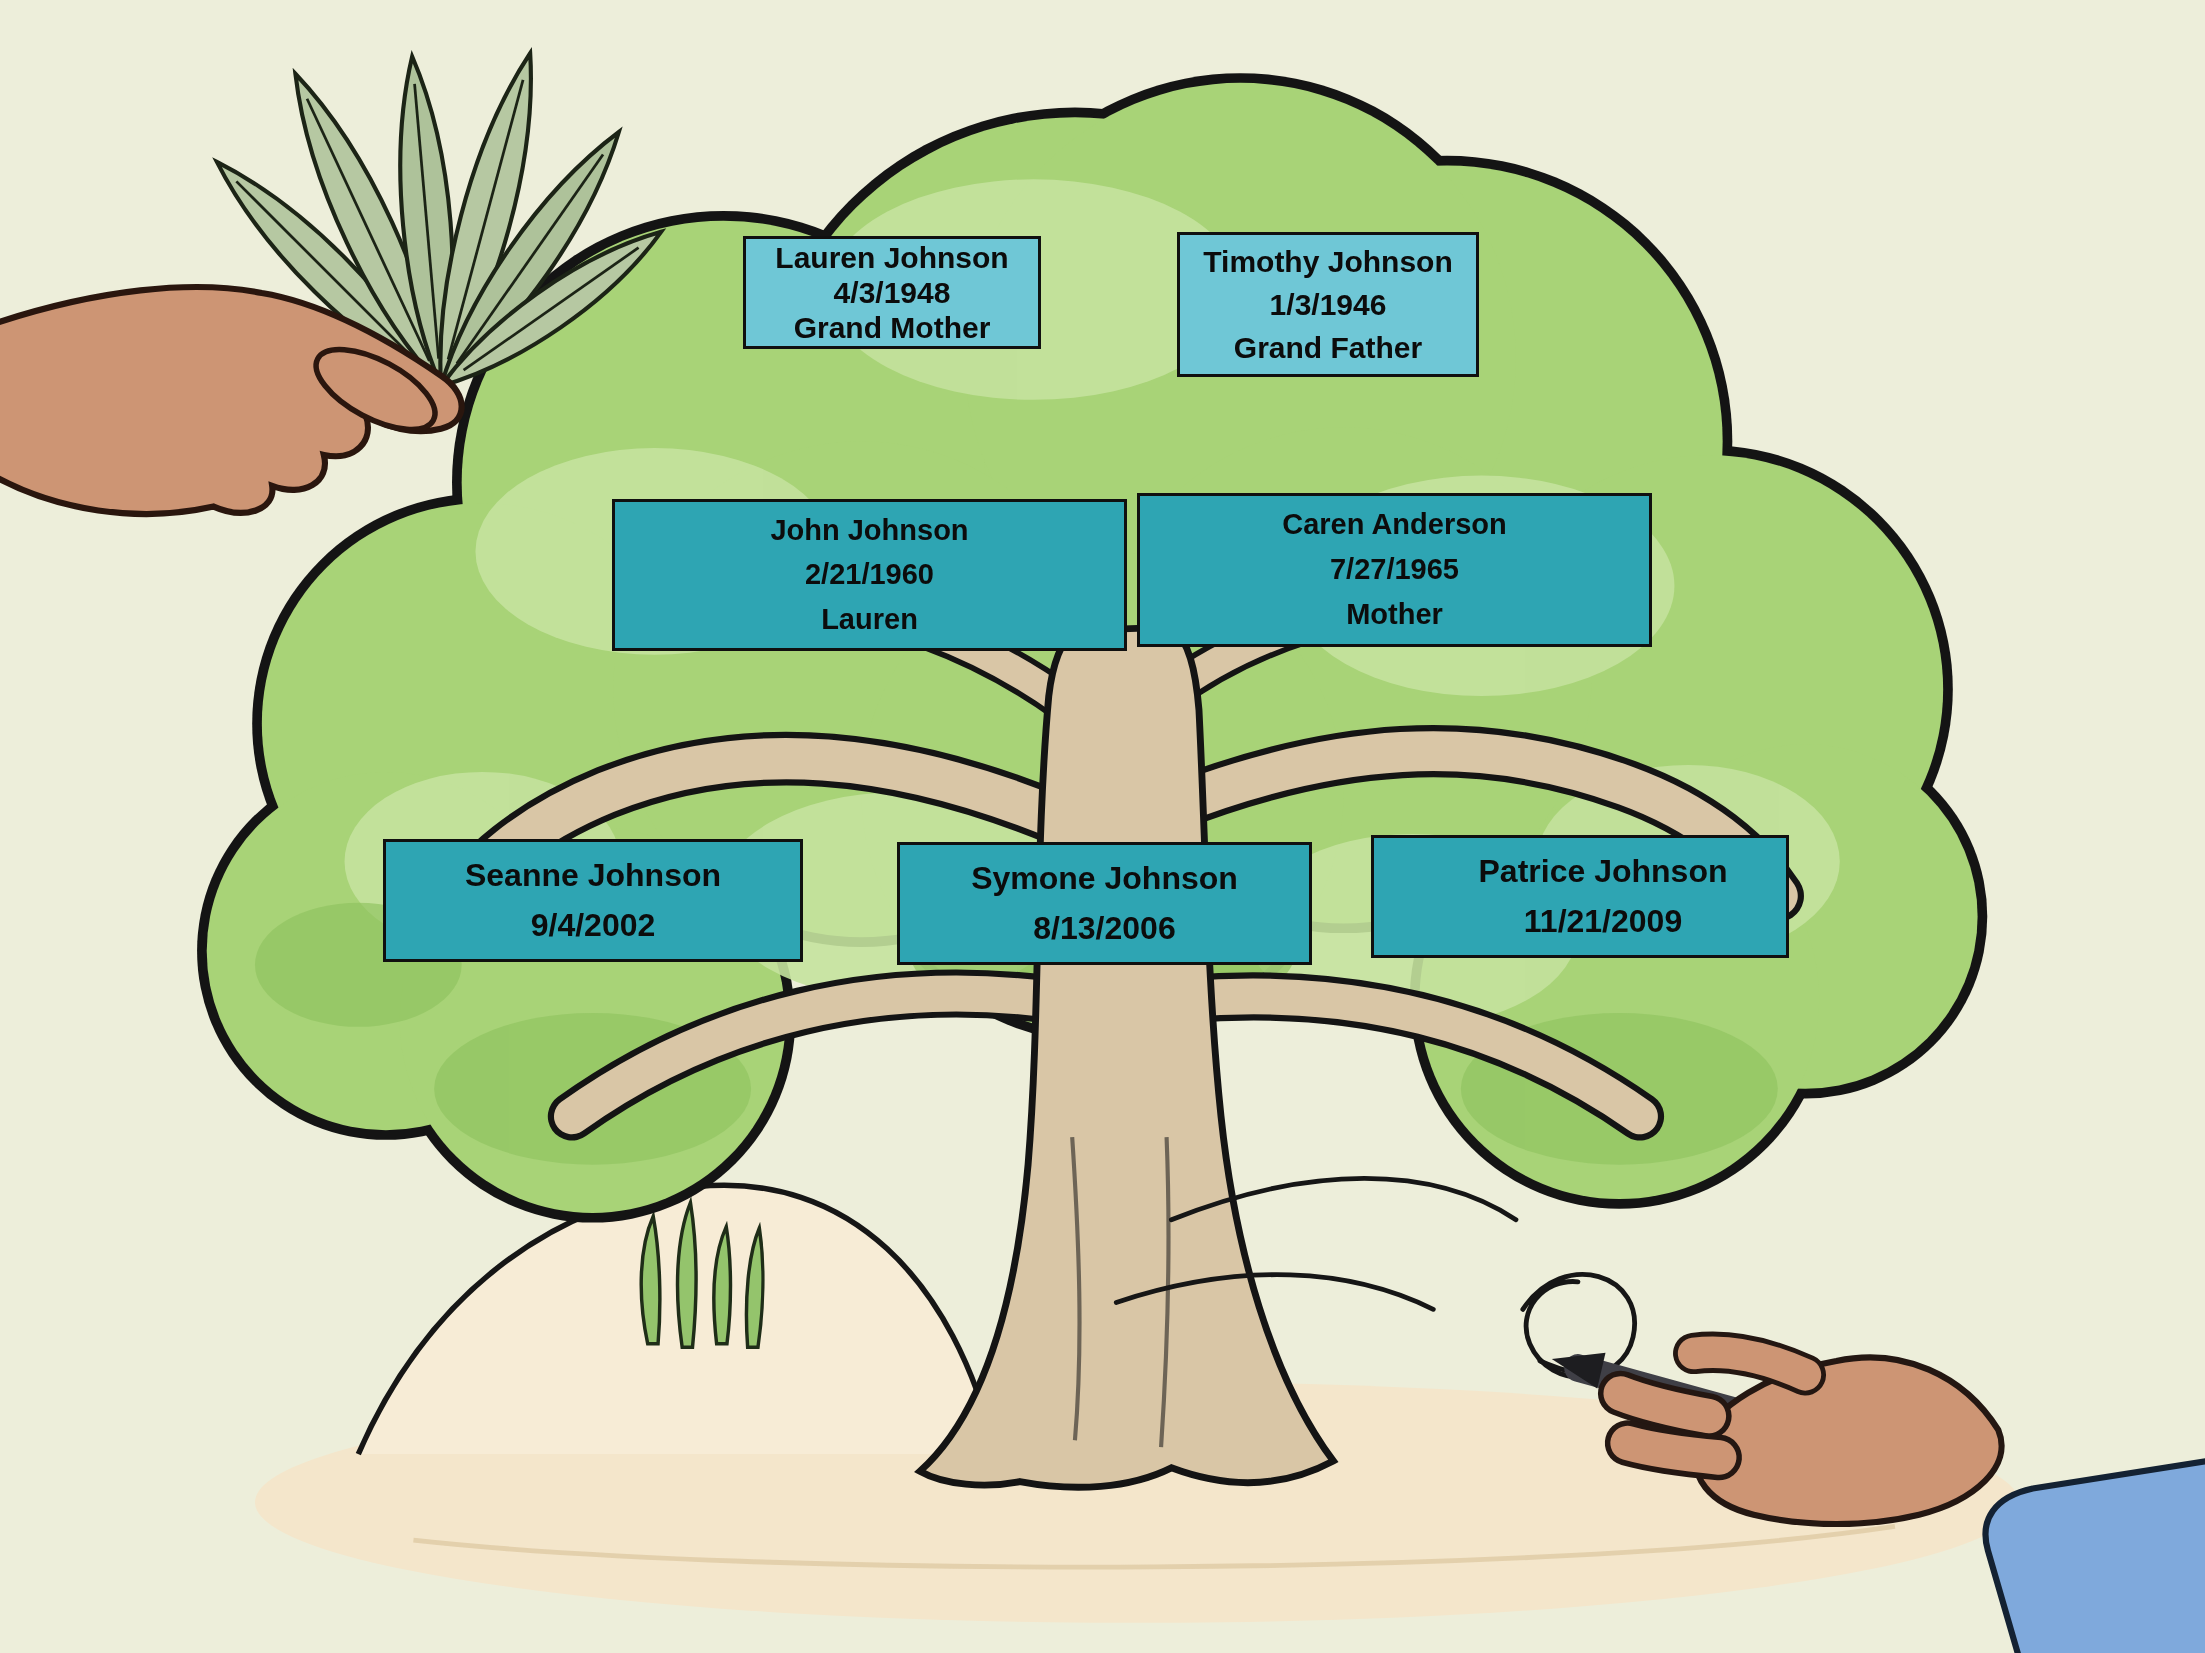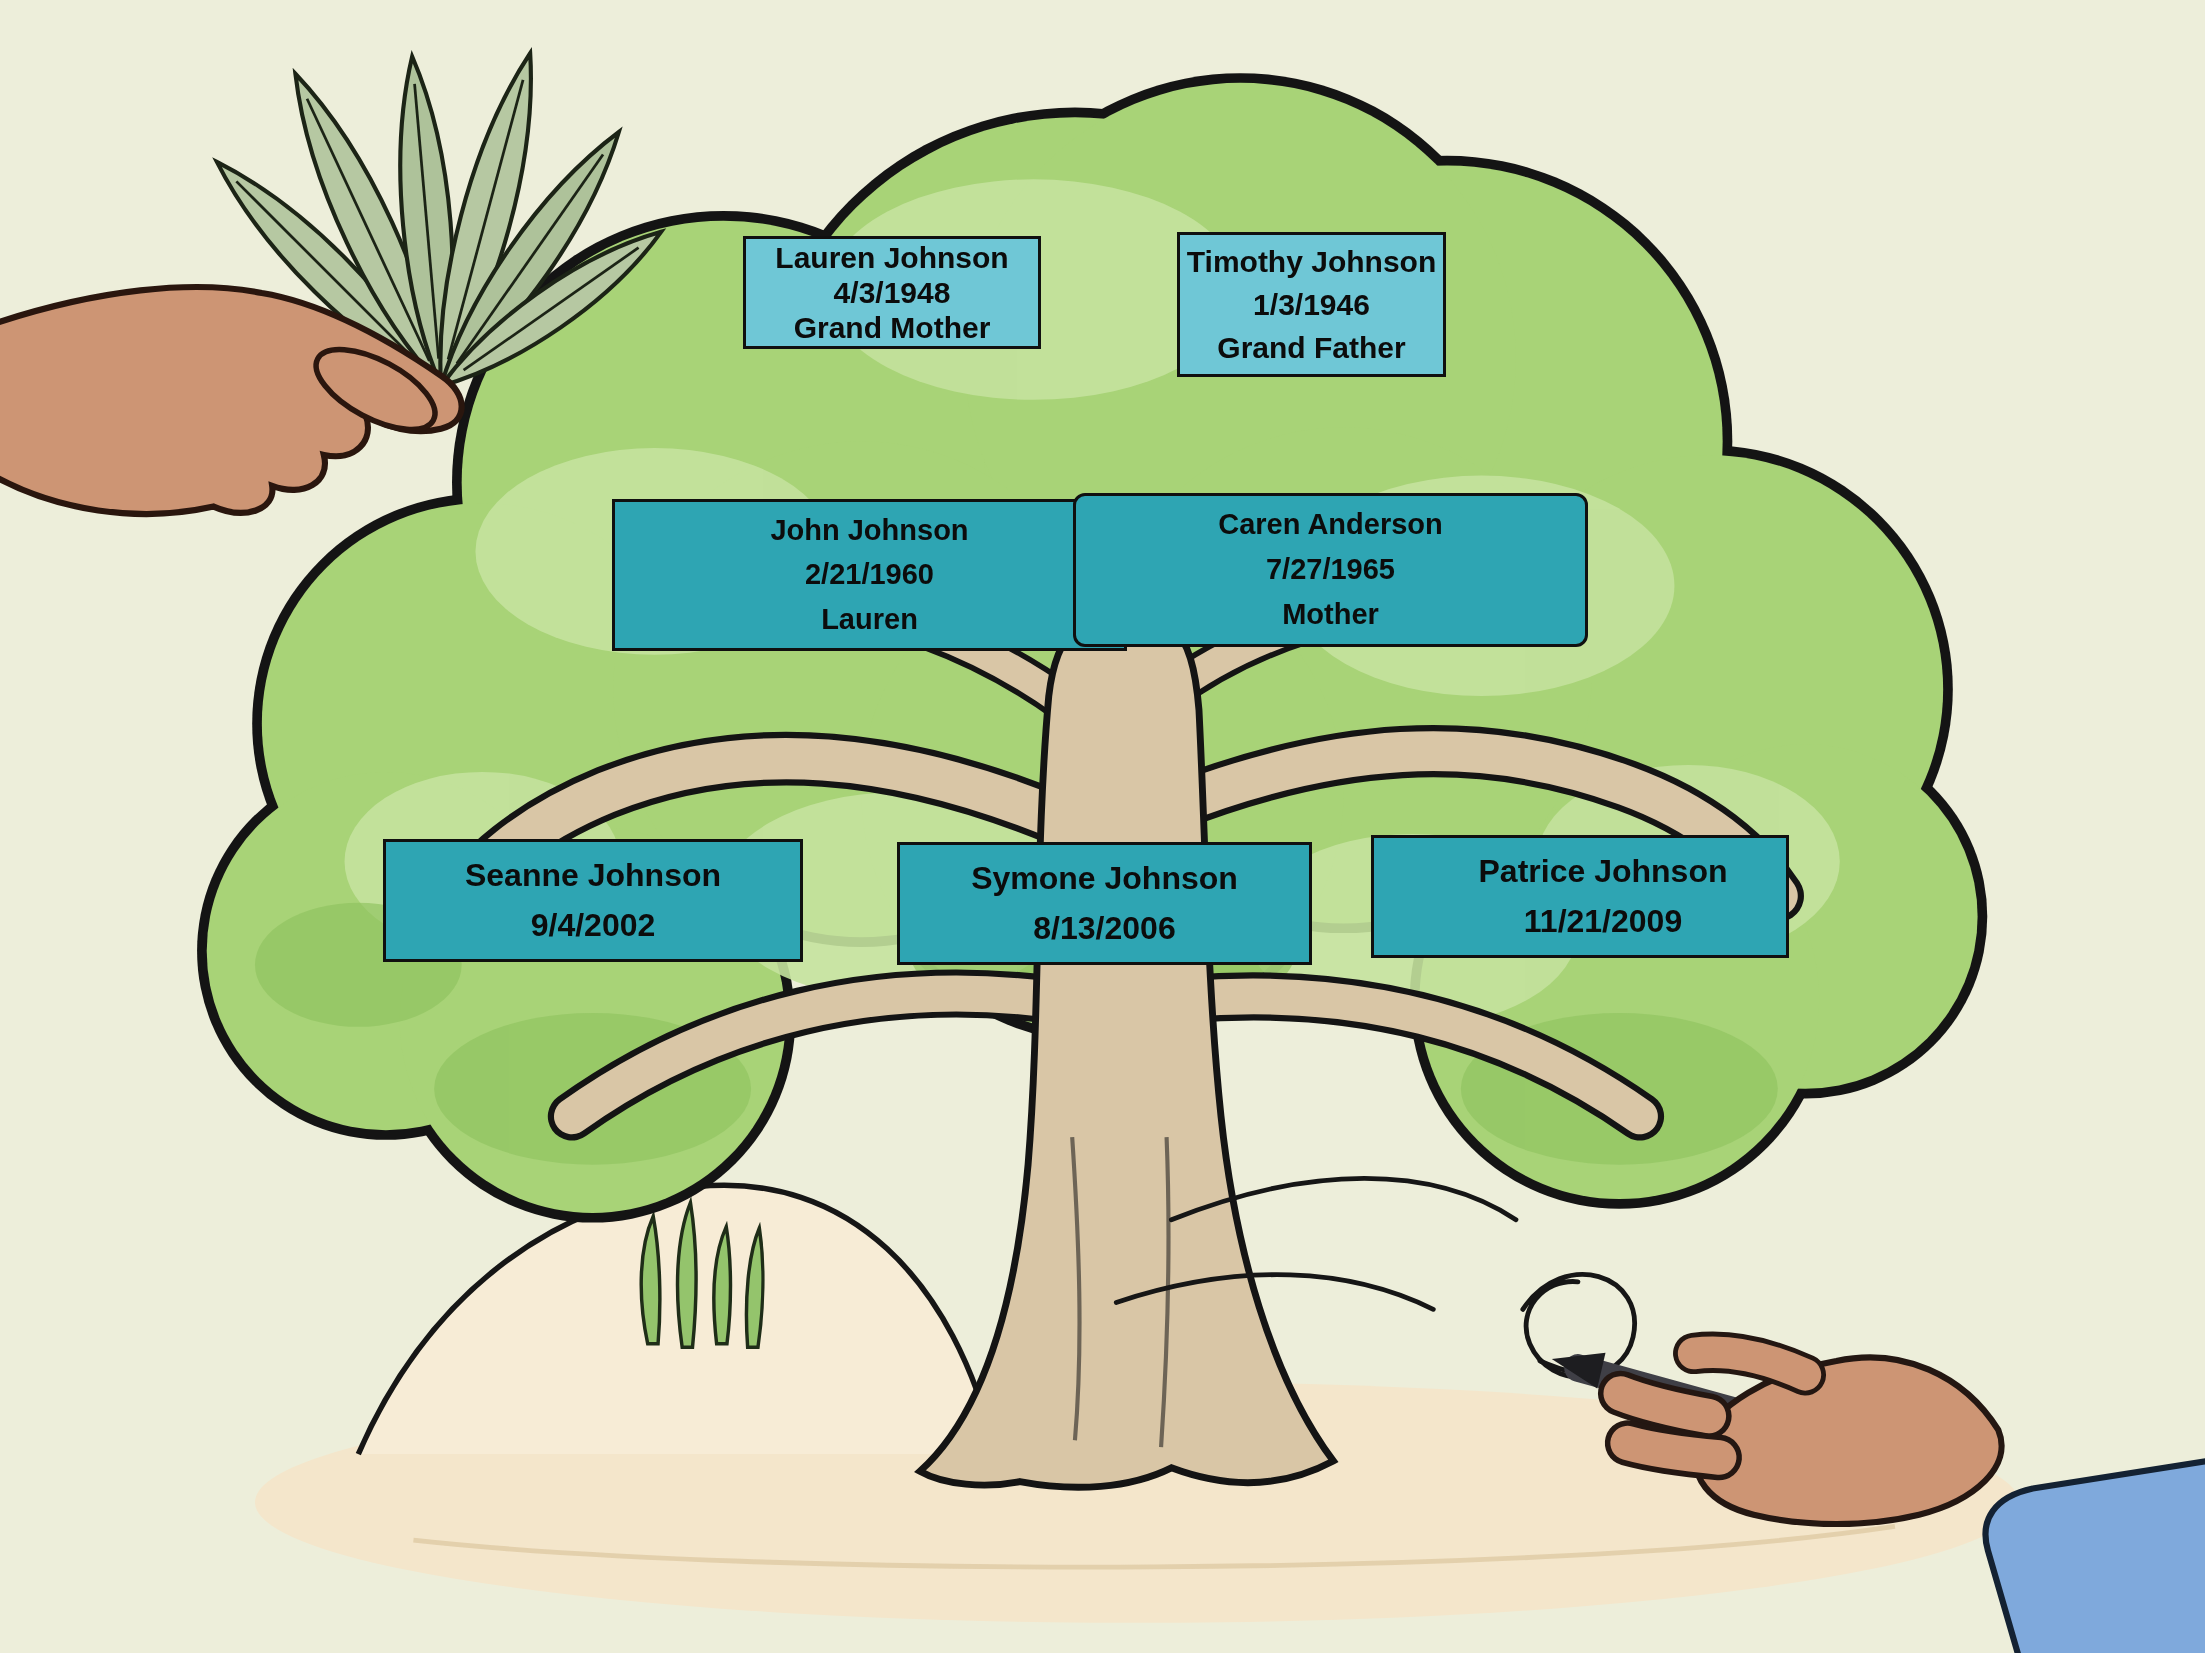--- a/index.html
+++ b/index.html
@@ -196,33 +196,33 @@
       </g>
     </g>
   </svg>
 
   <div class="pbox light fs44" style="left:743px;top:236px;width:298px;height:113px;">
     <div>Lauren Johnson</div>
     <div>4/3/1948</div>
     <div>Grand Mother</div>
   </div>
 
-  <div class="pbox light fs44" style="left:1177px;top:232px;width:269px;height:145px;">
+  <div class="pbox light fs44" style="left:1177px;top:232px;width:302px;height:145px;">
     <div>Timothy Johnson</div>
     <div>1/3/1946</div>
     <div>Grand Father</div>
   </div>
 
   <div class="pbox teal fs48" style="left:612px;top:499px;width:515px;height:152px;">
     <div>John Johnson</div>
     <div>2/21/1960</div>
     <div>Lauren</div>
   </div>
 
-  <div class="pbox teal fs48" style="left:1073px;top:493px;width:515px;height:154px;border-radius:12px;">
+  <div class="pbox teal fs48" style="left:1137px;top:493px;width:515px;height:154px;">
     <div>Caren Anderson</div>
     <div>7/27/1965</div>
     <div>Mother</div>
   </div>
 
   <div class="pbox teal fs46" style="left:383px;top:839px;width:420px;height:123px;">
     <div>Seanne Johnson</div>
     <div>9/4/2002</div>
   </div>
 

